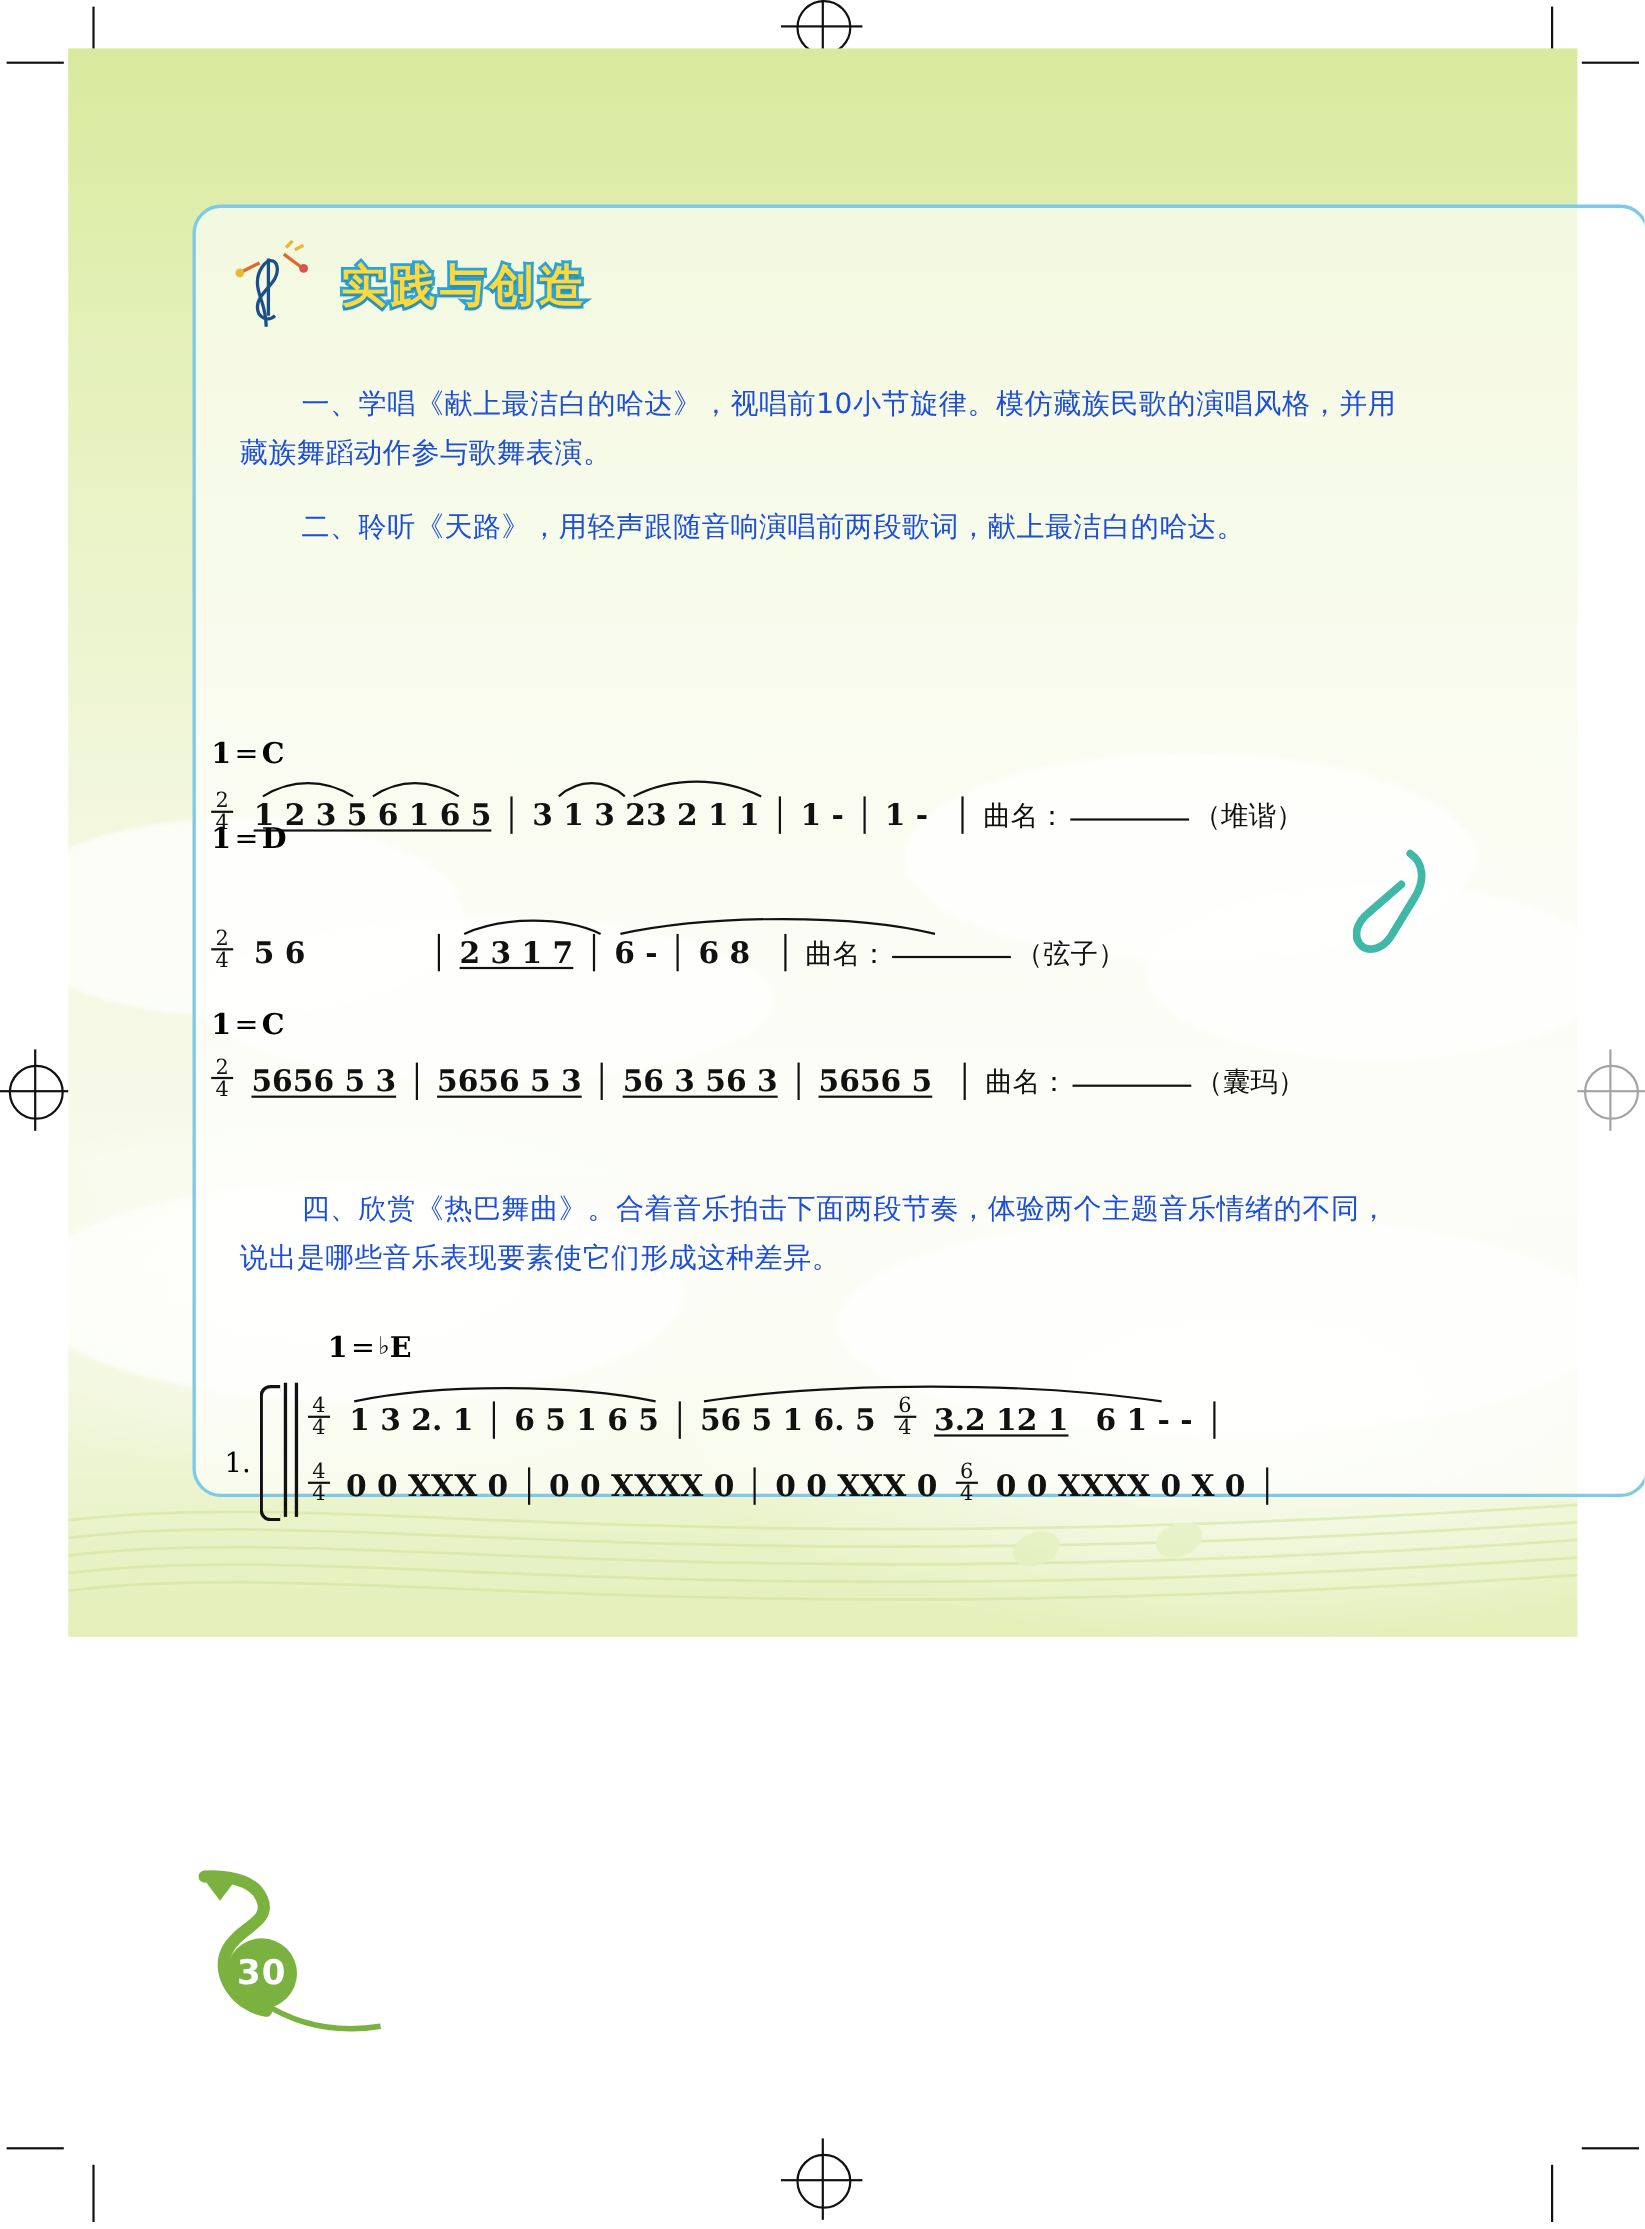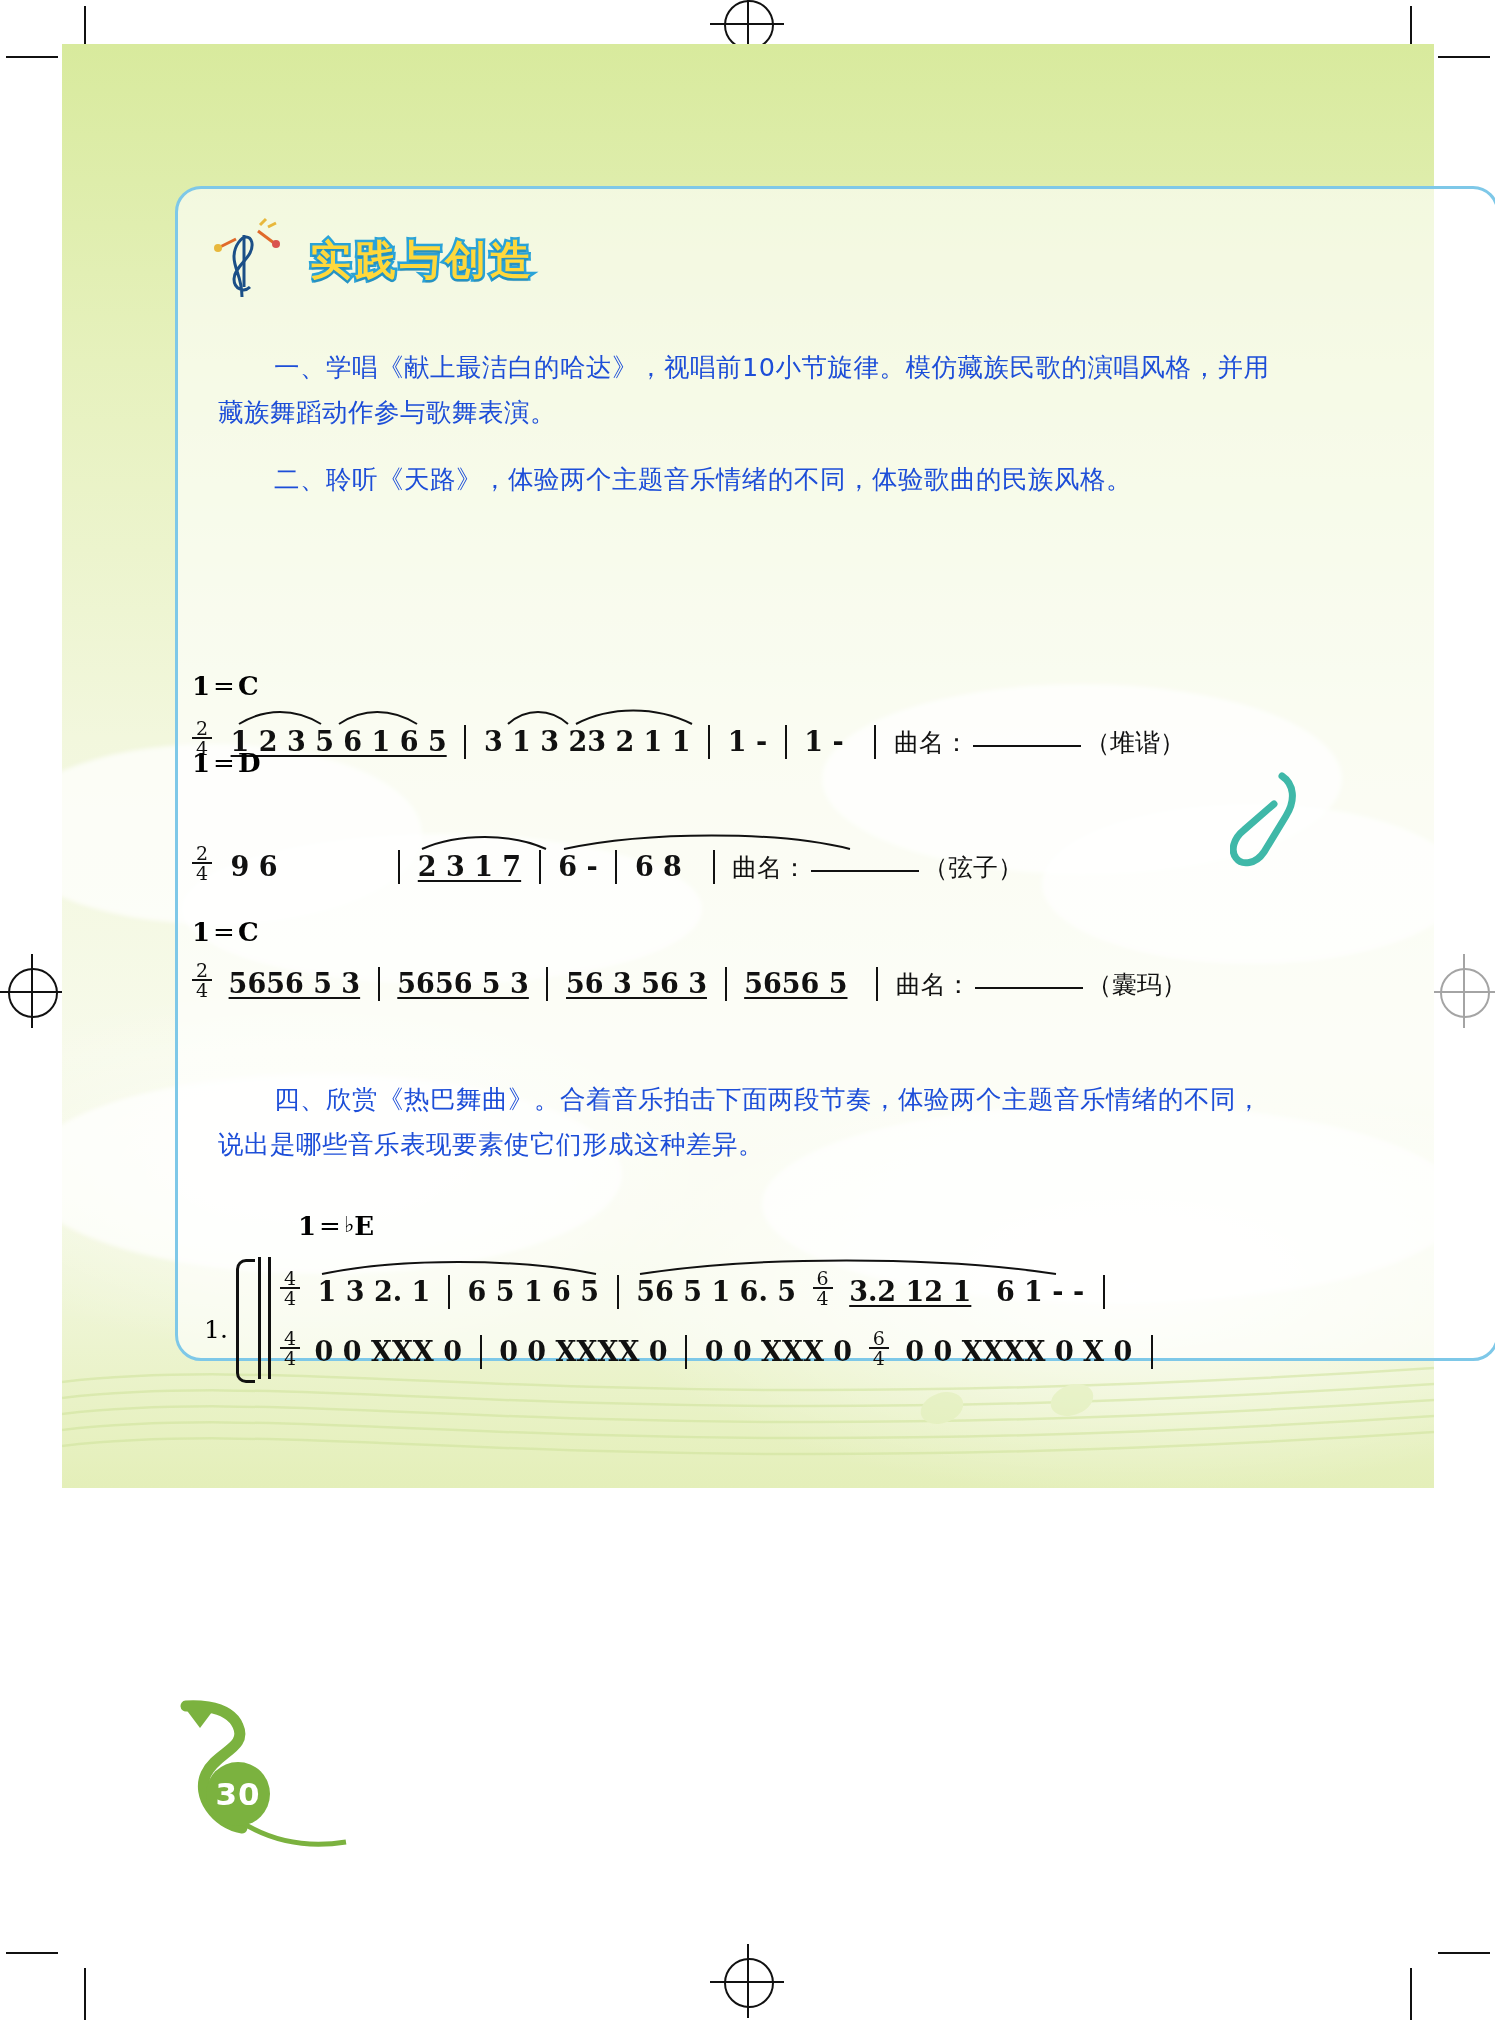--- a/index.html
+++ b/index.html
@@ -236,21 +236,21 @@
           <circle cx="18" cy="31" r="4" fill="#e8b83c"></circle>
           <circle cx="76" cy="27" r="4" fill="#d9534f"></circle>
           <path d="M60,8 L66,2 M68,10 L76,6" stroke="#e8b83c" stroke-width="3"></path>
         </svg>
       </span>
       <span class="hdr-title">实践与创造</span>
     </div>
 
     <div class="txt indent" style="left:40px; top:156px; width:1058px;">一、学唱《献上最洁白的哈达》，视唱前10小节旋律。模仿藏族民歌的演唱风格，并用藏族舞蹈动作参与歌舞表演。</div>
 
-    <div class="txt indent" style="left:40px; top:268px; width:1058px;">二、聆听《天路》，体验两个主题音乐情绪的不同，体验歌曲的民族风格。</div>
+    <div class="txt indent" style="left:40px; top:268px; width:1058px;">二、聆听《天路》，用轻声跟随音响演唱前两段歌词，献上最洁白的哈达。</div>
 
 
     <div class="key" style="left:14px; top:482px;">
       <span>1</span><span class="eq">=</span><span class="ltr">C</span>
     </div>
 
     <div class="notation" style="left:14px; top:530px;">
       <span class="meter">
         <b>2</b><b style="border-top:2px solid #111">4</b>
       </span>
@@ -281,21 +281,21 @@
 
     <div class="key" style="left:14px; top:559px;">
       <span>1</span><span class="eq">=</span><span class="ltr">D</span>
     </div>
 
     <div class="notation" style="left:14px; top:642px;">
       <span class="meter">
         <b>2</b><b style="border-top:2px solid #111">4</b>
       </span>
       <span style="display:inline-block; margin-left:10px; width:150px;">
-        <b>9    6</b>
+        <b>5    6</b>
       </span>
       <span class="bar"></span>
       <span style="position:relative; display:inline-block;margin-top:20px;">
         <svg style="position:absolute; left:0px; top:-18px;" width="140" height="20">
           <path d="M4,16 C40,0 94,0 128,16" stroke="#111" stroke-width="2" fill="none"></path>
         </svg>
         <b class="u1">2  3  1  7</b>
       </span>
       <span class="bar"></span>
       <span style="position:relative; display:inline-block;">

